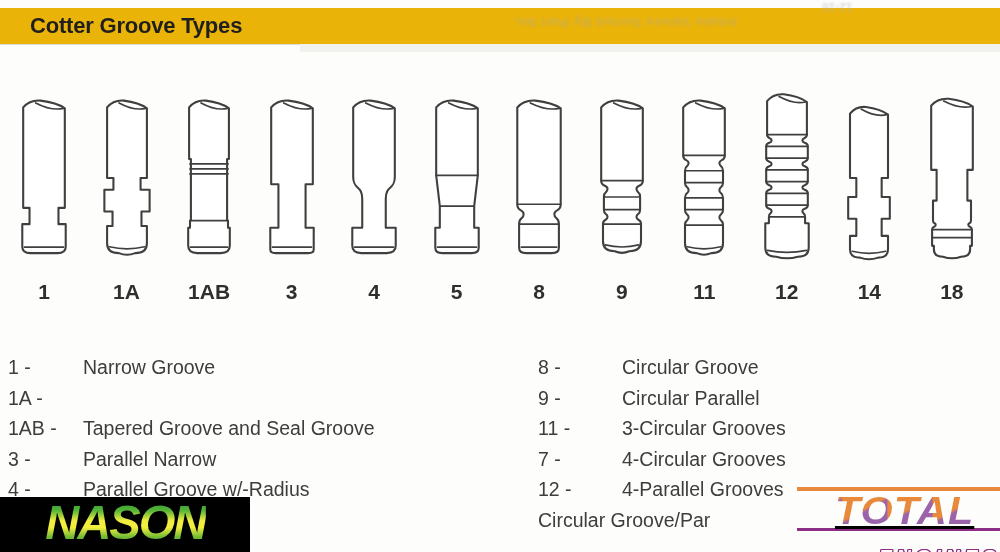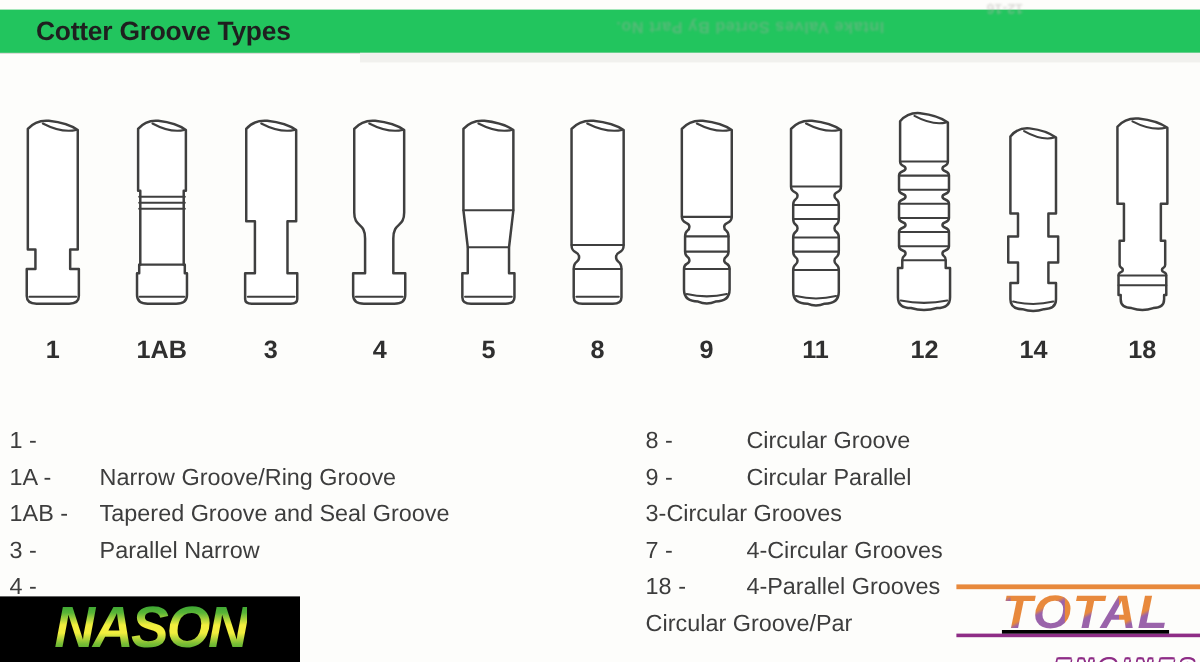--- a/index.html
+++ b/index.html
@@ -3,21 +3,21 @@
 <meta charset="utf-8">
 <style>
   html,body{margin:0;padding:0;}
   .page{
     position:relative; width:1000px; height:552px; overflow:hidden;
     background:#fdfdfb; font-family:"Liberation Sans", sans-serif;
   }
   
   .header-band{
     position:absolute; left:0; top:8px; width:1000px; height:36px;
-    background:#22c55e; border-bottom:1px solid #dcdcd8;
+    background:#eab308; border-bottom:1px solid #dcdcd8;
   }
   .page-title{
     position:absolute; left:30px; top:0; height:36px; line-height:36px;
     font-size:22px; font-weight:bold; color:#1f1f1f; letter-spacing:-0.2px;
   }
   .ghost-header{
     position:absolute; left:390px; top:7px; width:470px; text-align:center;
     transform:rotate(180deg); color:#a9a9a2; opacity:0.38; filter:blur(1.1px);
     font-size:13.5px; font-weight:bold; letter-spacing:0.5px;
   }
@@ -99,20 +99,28 @@
   <div class="header-ext"></div>
 
   <div class="stems">
     <div class="stem-cell">
       <svg viewBox="8 0 84 190" width="76" height="172">
           <path d="M 27 17 Q 34.36 8.5 46.32 9.5 Q 63.8 11.5 73 18 L 73 128 L 66 128 L 66 146 L 74 146 L 74 171 Q 74 178 65 178 L 35 178 Q 26 178 26 171 L 26 146 L 34 146 L 34 128 L 27 128 Z" fill="#ffffff" stroke="#3f3f3f" stroke-width="2.3" stroke-linejoin="round"></path>
           <path d="M 40.8 12 Q 58.28 21 71.5 18" fill="none" stroke="#3f3f3f" stroke-width="1.9" stroke-linecap="round"></path>
           <path d="M 28.5 171.5 L 71.5 171.5" fill="none" stroke="#3f3f3f" stroke-width="1.9" stroke-linecap="round"></path>
         </svg>
       <div class="stem-label">1</div>
+    </div>
+    <div class="stem-cell">
+      <svg viewBox="8 0 84 190" width="76" height="172">
+          <path d="M 28 17 Q 35.04 8.5 46.480000000000004 9.5 Q 63.2 11.5 72 18 L 72 95 L 65 95 L 65 108 L 75 108 L 75 132 L 66 132 L 66 148 L 72 148 L 72 167 Q 72 178 59 178 Q 50 181.5 41 178 Q 28 178 28 167 L 28 148 L 34 148 L 34 132 L 25 132 L 25 108 L 35 108 L 35 95 L 28 95 Z" fill="#ffffff" stroke="#3f3f3f" stroke-width="2.3" stroke-linejoin="round"></path>
+          <path d="M 41.2 12 Q 57.92 21 70.5 18" fill="none" stroke="#3f3f3f" stroke-width="1.9" stroke-linecap="round"></path>
+          <path d="M 30.5 171 Q 50 175.5 69.5 171" fill="none" stroke="#3f3f3f" stroke-width="1.9" stroke-linecap="round"></path>
+        </svg>
+      <div class="stem-label">1A</div>
     </div>
     <div class="stem-cell">
       <svg viewBox="8 0 84 190" width="76" height="172">
           <path d="M 28 17 Q 35.04 8.5 46.480000000000004 9.5 Q 63.2 11.5 72 18 L 72 74 L 70 74 L 70 96 L 70 96 L 70 142 L 71 142 L 71 150 L 73 150 L 73 170 Q 73 178 63 178 L 37 178 Q 27 178 27 170 L 27 150 L 29 150 L 29 142 L 30 142 L 30 96 L 30 96 L 30 74 L 28 74 Z" fill="#ffffff" stroke="#3f3f3f" stroke-width="2.3" stroke-linejoin="round"></path>
           <path d="M 41.2 12 Q 57.92 21 70.5 18" fill="none" stroke="#3f3f3f" stroke-width="1.9" stroke-linecap="round"></path>
           <path d="M 29 79.5 L 71 79.5" fill="none" stroke="#3f3f3f" stroke-width="1.9" stroke-linecap="round"></path>
           <path d="M 29 85 L 71 85" fill="none" stroke="#3f3f3f" stroke-width="1.9" stroke-linecap="round"></path>
           <path d="M 29 90.5 L 71 90.5" fill="none" stroke="#3f3f3f" stroke-width="1.9" stroke-linecap="round"></path>
           <path d="M 29 142 L 71 142" fill="none" stroke="#3f3f3f" stroke-width="1.9" stroke-linecap="round"></path>
           <path d="M 29.5 171.5 L 70.5 171.5" fill="none" stroke="#3f3f3f" stroke-width="1.9" stroke-linecap="round"></path>
@@ -212,60 +220,62 @@
           <path d="M 28 152 L 72 152" fill="none" stroke="#3f3f3f" stroke-width="1.9" stroke-linecap="round"></path>
           <path d="M 28 161 L 72 161" fill="none" stroke="#3f3f3f" stroke-width="1.9" stroke-linecap="round"></path>
         </svg>
       <div class="stem-label">18</div>
     </div>
   </div>
 
   <div class="legend legend-left">
     <div class="lrow">
       <span class="lnum">1 -</span>
+      <span class="ldesc">Narrow Groove</span>
     </div>
     <div class="lrow">
       <span class="lnum">1A -</span>
-      <span class="ldesc">Narrow Groove/Ring Groove</span>
     </div>
     <div class="lrow">
       <span class="lnum">1AB -</span>
       <span class="ldesc">Tapered Groove and Seal Groove</span>
     </div>
     <div class="lrow">
       <span class="lnum">3 -</span>
       <span class="ldesc">Parallel Narrow</span>
     </div>
     <div class="lrow">
       <span class="lnum">4 -</span>
+      <span class="ldesc">Parallel Groove w/-Radius</span>
     </div>
     <div class="lrow partial">
       <span class="lnum"></span>
       <span class="ldesc">per</span>
     </div>
   </div>
 
   <div class="legend legend-right">
     <div class="lrow">
       <span class="lnum">8 -</span>
       <span class="ldesc">Circular Groove</span>
     </div>
     <div class="lrow">
       <span class="lnum">9 -</span>
       <span class="ldesc">Circular Parallel</span>
     </div>
     <div class="lrow">
+      <span class="lnum">11 -</span>
       <span class="ldesc">3-Circular Grooves</span>
     </div>
     <div class="lrow">
       <span class="lnum">7 -</span>
       <span class="ldesc">4-Circular Grooves</span>
     </div>
     <div class="lrow">
-      <span class="lnum">18 -</span>
+      <span class="lnum">12 -</span>
       <span class="ldesc">4-Parallel Grooves</span>
     </div>
     <div class="lrow">
       <span class="ldesc">Circular Groove/Par</span>
     </div>
   </div>
 
   <div class="nason-logo">
     <span class="nason-text">NASON</span>
   </div>

